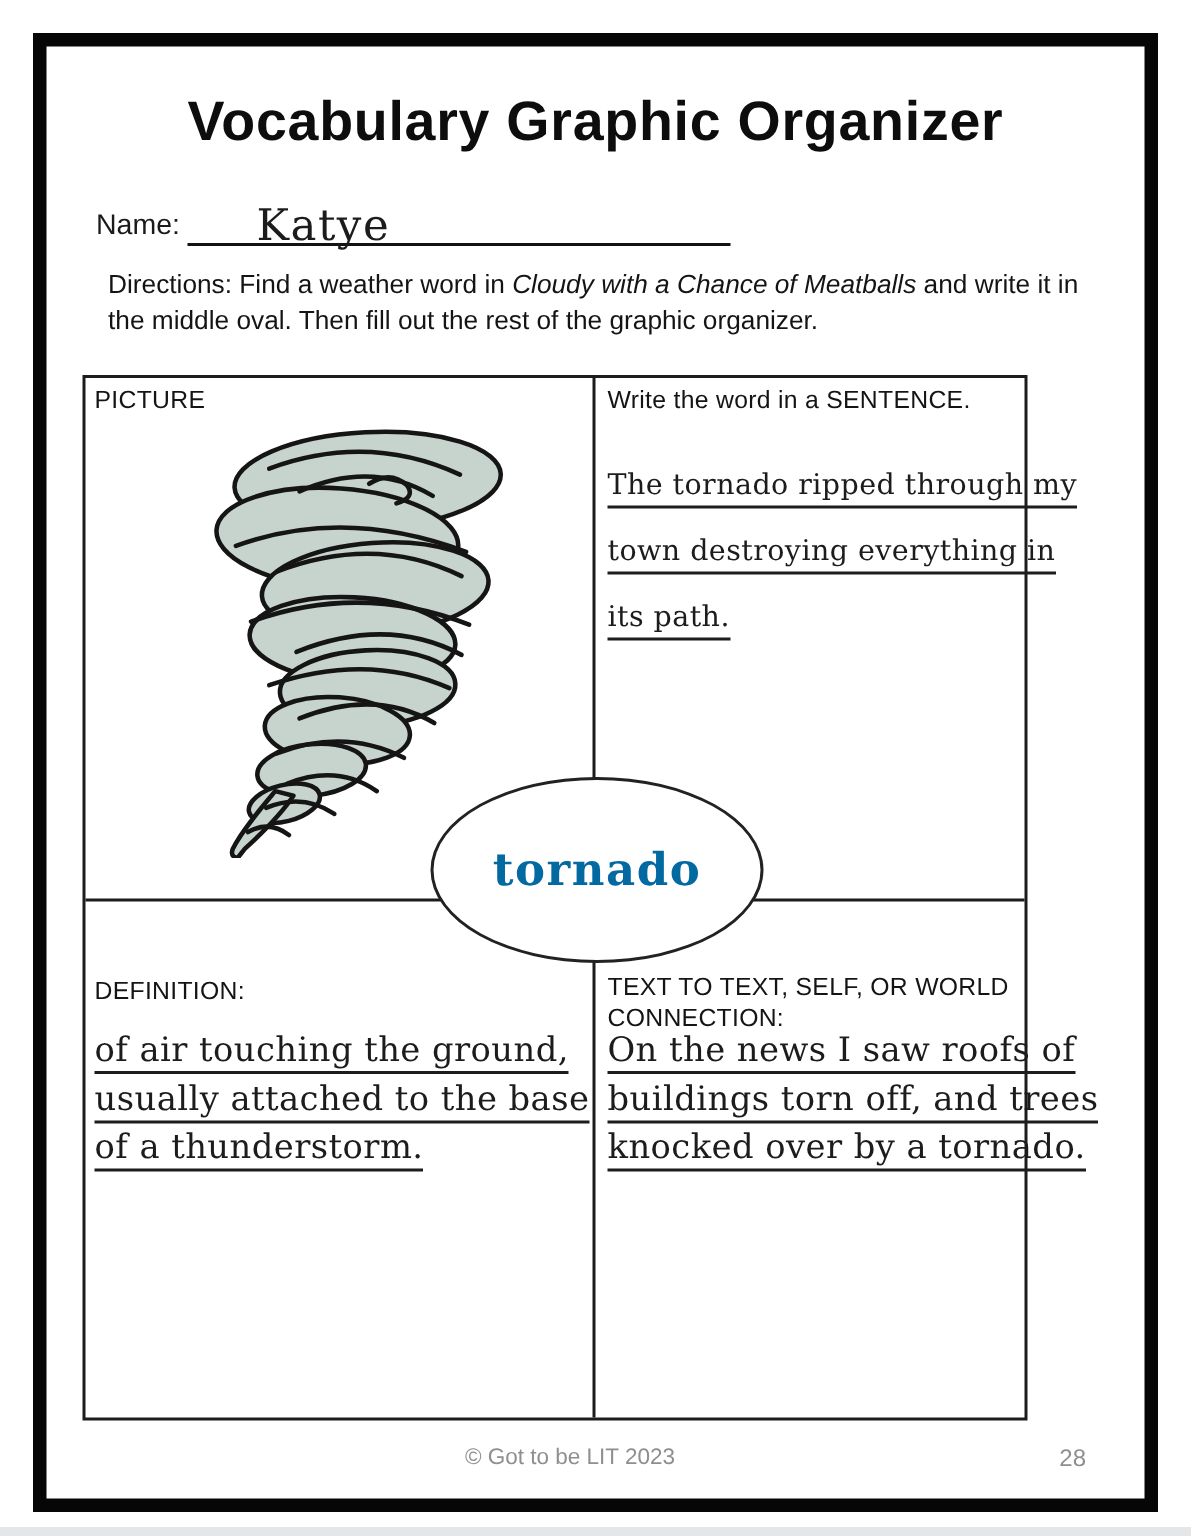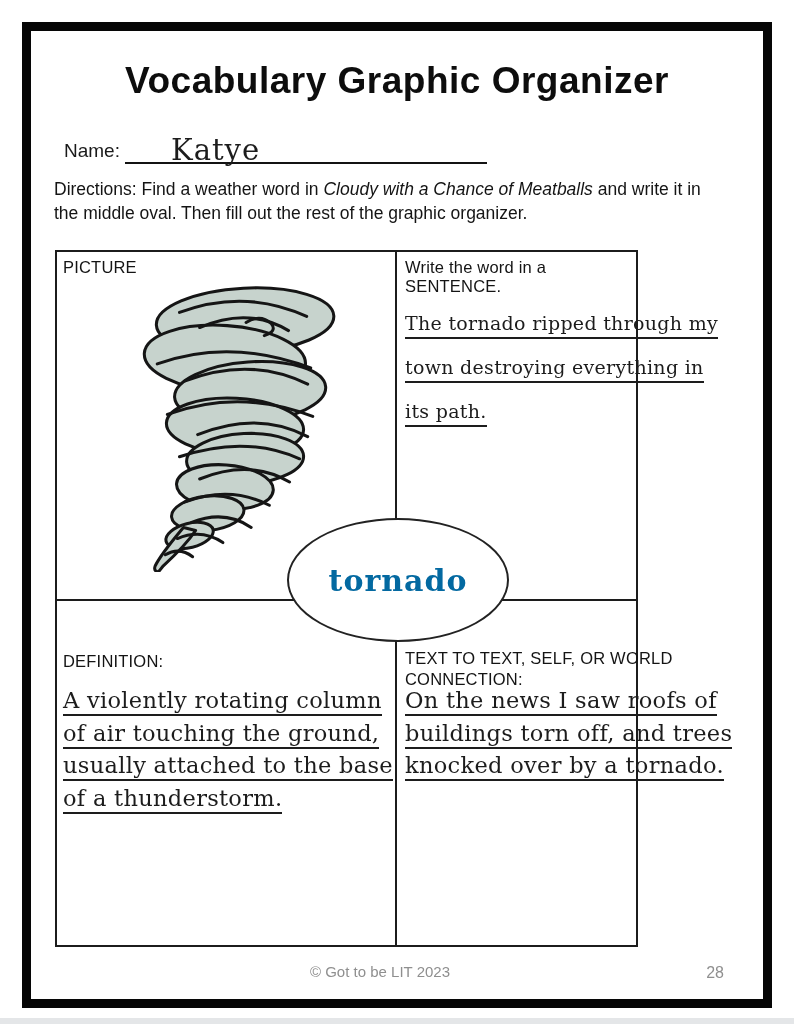--- a/index.html
+++ b/index.html
@@ -18,27 +18,27 @@
   }
   .name-row { position:absolute; left:64px; top:130px; height:38px; white-space:nowrap; }
   .name-label { font-size:19px; display:inline-block; vertical-align:bottom; padding-bottom:2px; }
   .name-line {
     display:inline-block; vertical-align:bottom; width:362px; height:34px;
     border-bottom:2.5px solid #131313; margin-left:5px; position:relative;
   }
   .hw { font-family:"DejaVu Serif", serif; color:#1c1c1c; }
   .name-value { position:absolute; left:46px; bottom:-5px; font-size:29px; letter-spacing:1px; }
   .directions {
-    position:absolute; left:54px; top:177px; width:650px;
+    position:absolute; left:72px; top:177px; width:650px;
     font-size:17.5px; line-height:24px; color:#141414;
   }
   .directions i { font-style:italic; }
 
   .grid {
-    position:absolute; left:55px; top:250px; width:583px; height:697px;
+    position:absolute; left:55px; top:250px; width:630px; height:697px;
     border:2px solid #1c1c1c; background:#ffffff;
   }
   .v-divider { position:absolute; left:338px; top:0; width:2px; height:100%; background:#1c1c1c; z-index:1; }
   .h-divider { position:absolute; left:0; top:347px; width:100%; height:2px; background:#1c1c1c; z-index:1; }
 
   .cell-label { position:absolute; font-size:16.5px; letter-spacing:.2px; color:#141414; z-index:2; }
   .picture-label   { left:6px;  top:6px; }
   .sentence-label  { left:348px; top:6px; }
   .definition-label{ left:6px;  top:400px; }
   .connection-label{ left:348px; top:396px; width:300px; line-height:21px; }
@@ -123,21 +123,20 @@
 
     <div class="cell-label sentence-label">Write the word in a SENTENCE.</div>
     <div class="hw-lines sentence-lines">
       <span class="hw-row"><span class="hw u">The tornado ripped through my</span></span>
       <span class="hw-row"><span class="hw u">town destroying everything in</span></span>
       <span class="hw-row"><span class="hw u">its path.</span></span>
     </div>
 
     <div class="cell-label definition-label">DEFINITION:</div>
     <div class="hw-lines definition-lines">
-      <span class="hw-row"><span class="hw u">A violently rotating column</span></span>
       <span class="hw-row"><span class="hw u">of air touching the ground,</span></span>
       <span class="hw-row"><span class="hw u">usually attached to the base</span></span>
       <span class="hw-row"><span class="hw u">of a thunderstorm.</span></span>
     </div>
 
     <div class="cell-label connection-label">TEXT TO TEXT, SELF, OR WORLD CONNECTION:</div>
     <div class="hw-lines connection-lines">
       <span class="hw-row"><span class="hw u">On the news I saw roofs of</span></span>
       <span class="hw-row"><span class="hw u">buildings torn off, and trees</span></span>
       <span class="hw-row"><span class="hw u">knocked over by a tornado.</span></span>

